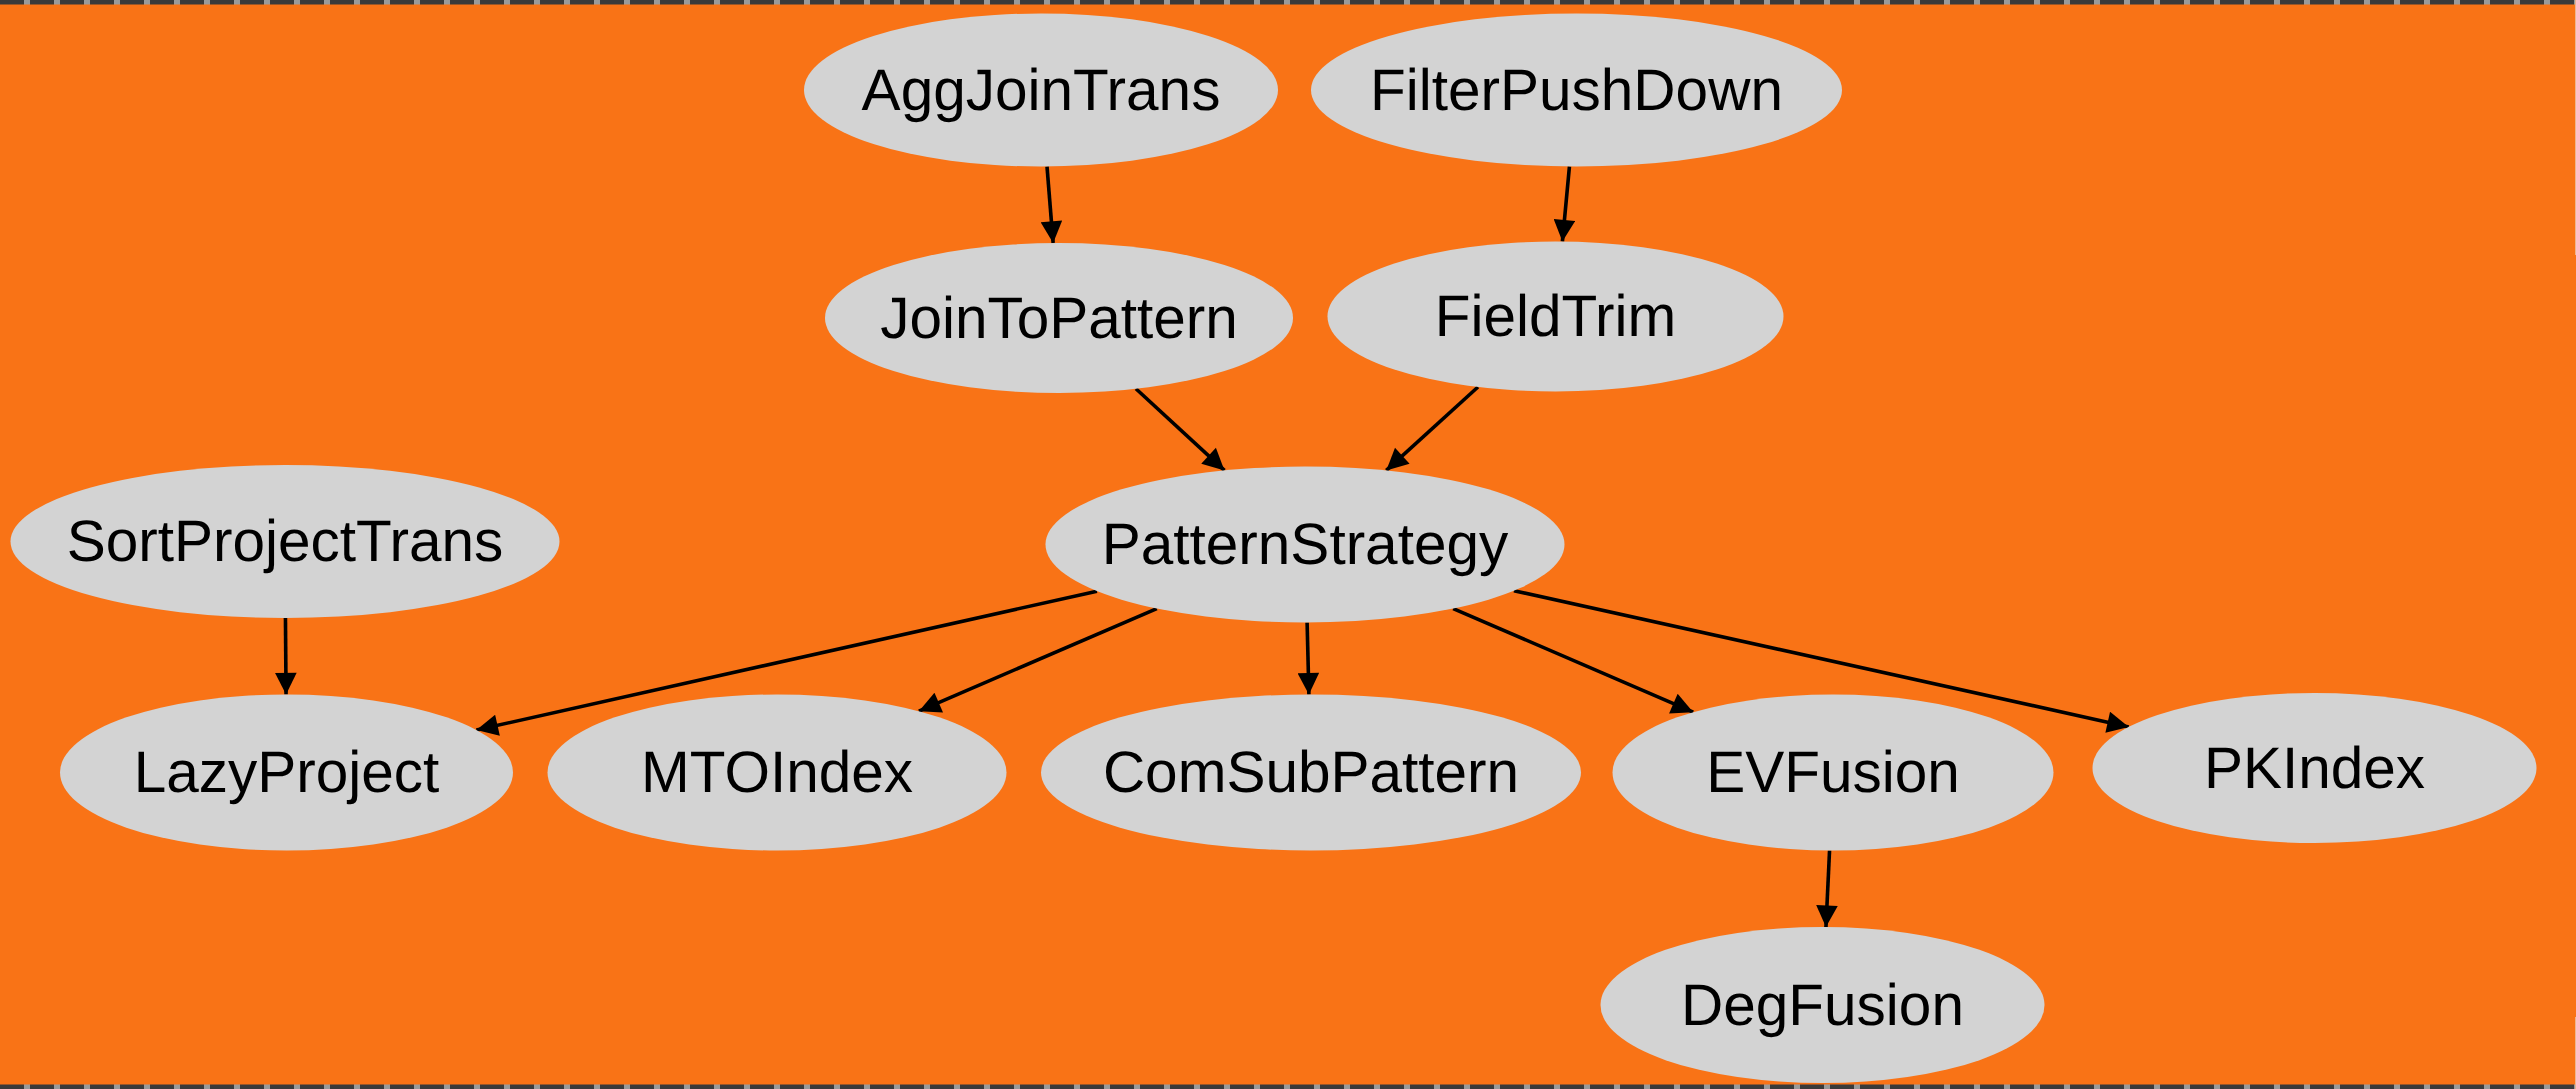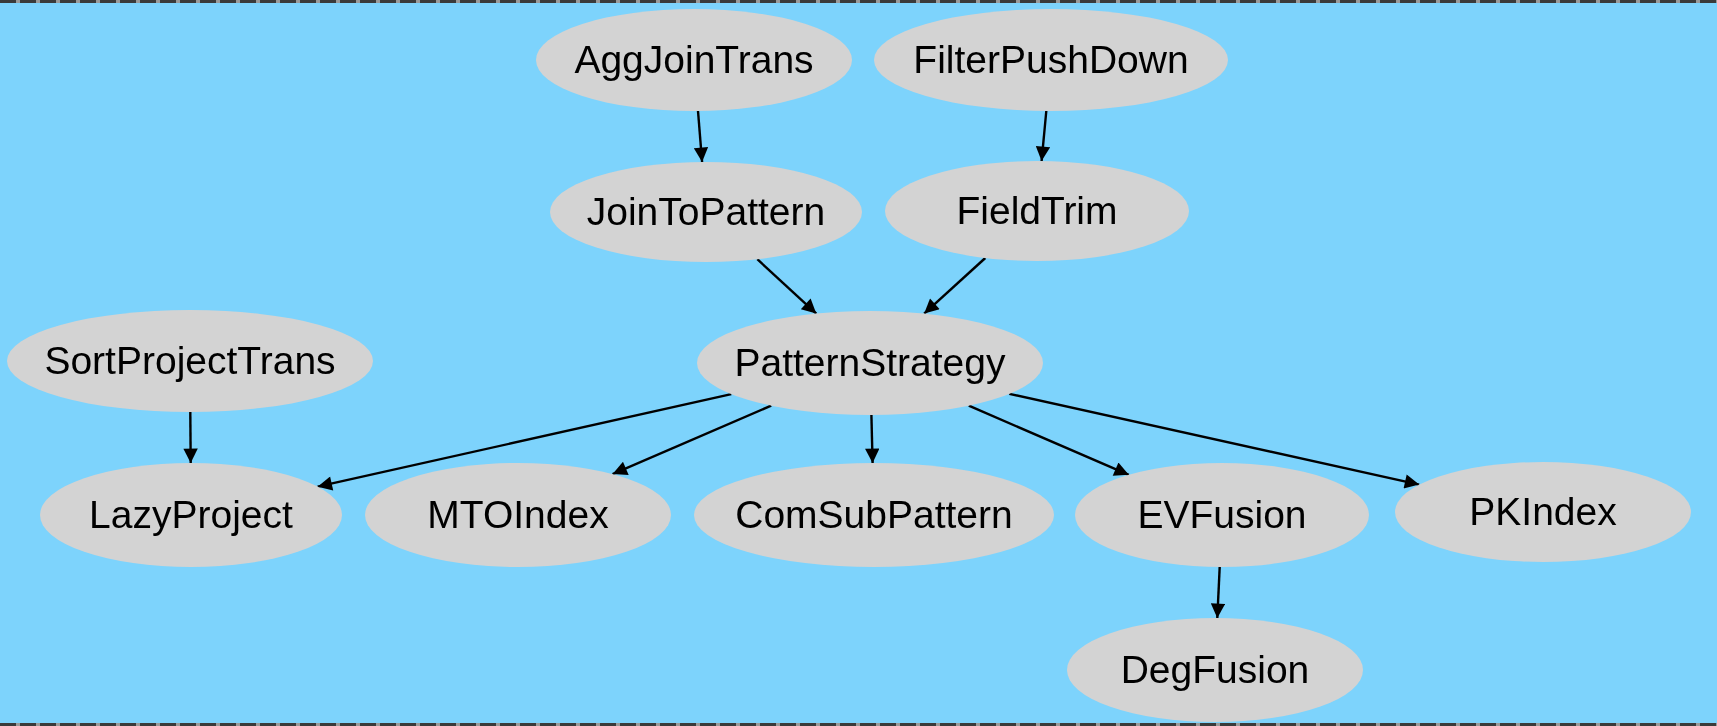--- a/index.html
+++ b/index.html
@@ -4,21 +4,21 @@
 <style>
   html, body {
     margin: 0;
     padding: 0;
     background: #e9e9e9;
   }
   .canvas {
     position: relative;
     width: 1717px;
     height: 726px;
-    background: #7dd3fc;
+    background: #f97316;
     overflow: hidden;
     font-family: "Liberation Sans", "DejaVu Sans", sans-serif;
   }
   .edge-line-top, .edge-line-bottom {
     position: absolute;
     left: 0;
     width: 100%;
     height: 3px;
     background: repeating-linear-gradient(90deg,
       #3a3a3a 0px, #3a3a3a 16px,

